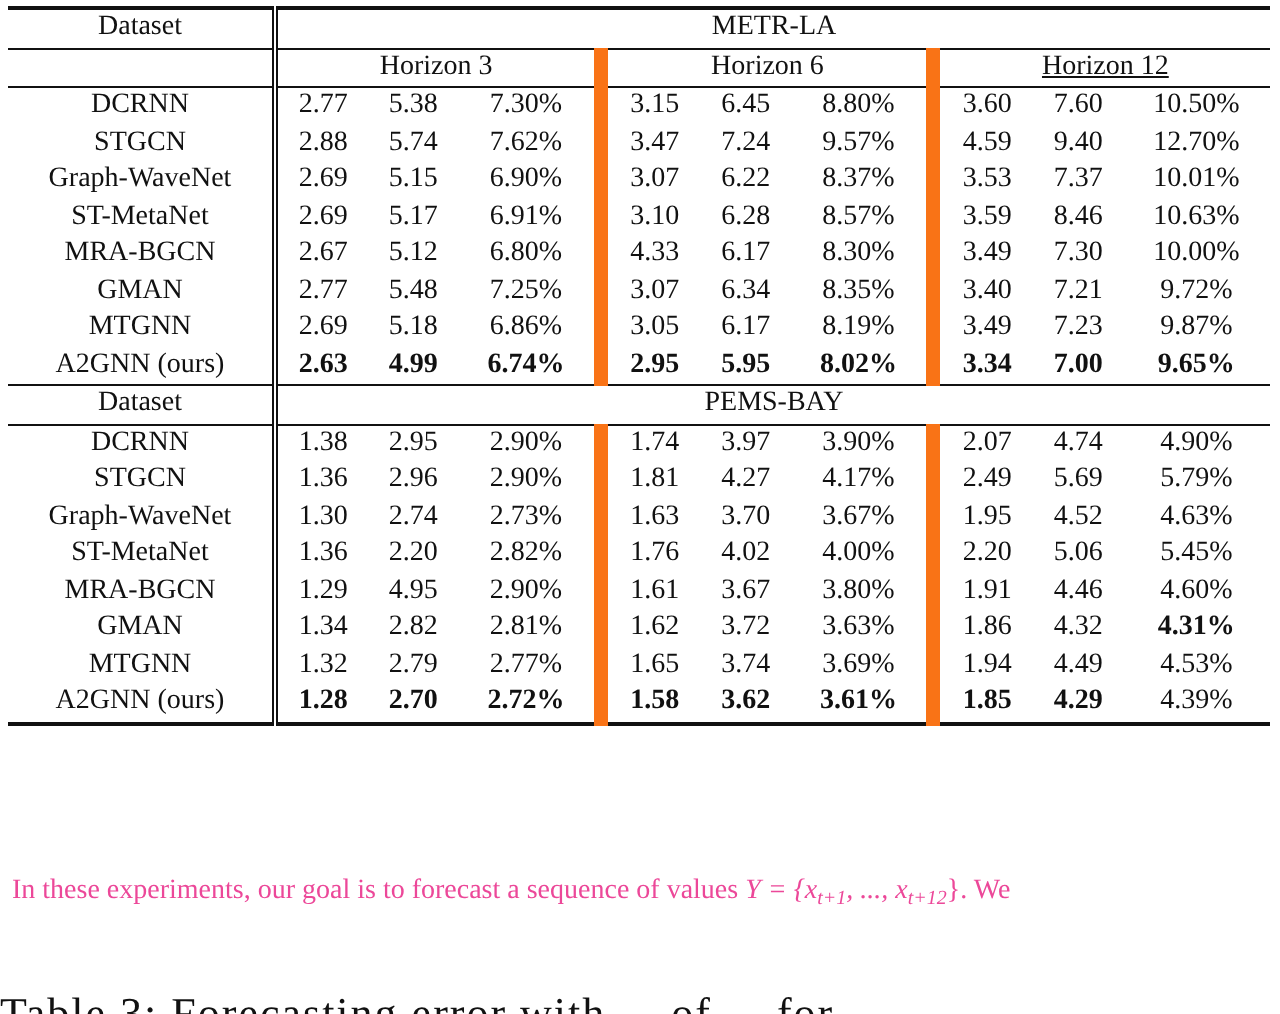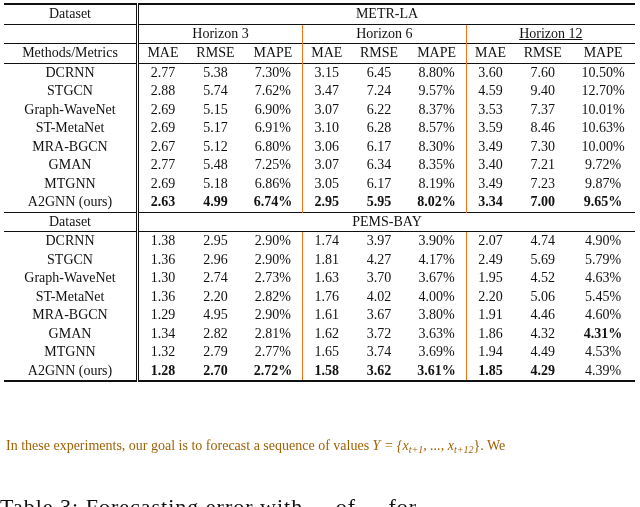--- a/index.html
+++ b/index.html
@@ -8,27 +8,27 @@
     font-family: "Liberation Serif", "DejaVu Serif", serif; color: #111;
   }
   table.results {
     position: absolute; left: 4px; top: 3px; width: 631px;
     border-collapse: collapse; font-size: 14px; line-height: 18.5px;
   }
   table.results td { padding: 0 2px; text-align: center; white-space: nowrap; }
   .top-rule td { border-top: 2px solid #111; }
   .hline td { border-top: 1px solid #111; }
   .vsep { border-left: 3px double #111; }
-  .vsep1 { border-left: 1px solid #f97316; }
+  .vsep1 { border-left: 7px solid #f97316; }
   .method { text-align: center; width: 128px; }
   .bold { font-weight: bold; }
   .bottom-rule td { border-bottom: 2px solid #111; }
   .caption {
     position: absolute; left: 6px; top: 437px; width: 628px;
-    font-size: 14px; line-height: 17px; color: #a16207;
+    font-size: 14px; line-height: 17px; color: #ec4899;
   }
   .caption i { font-style: italic; }
   .sub { font-size: 10px; vertical-align: -3px; font-style: italic; }
   .next-heading {
     position: absolute; left: 0; top: 494px; font-size: 22px; letter-spacing: 1px;
     color: #111; white-space: nowrap;
   }
 </style>
 </head>
 <body>
@@ -37,32 +37,20 @@
   <tbody id="tbody">
       <tr class="top-rule">
         <td class="method">Dataset</td>
         <td class="vsep" colspan="9">METR-LA</td>
       </tr>
       <tr>
         <td class="method" style="border-top: 1px solid rgb(17, 17, 17);"></td>
         <td class="vsep" colspan="3" style="border-top: 1px solid rgb(17, 17, 17); margin-top: 13px;">Horizon 3</td>
         <td class="vsep1" colspan="3" style="border-top: 1px solid rgb(17, 17, 17);">Horizon 6</td>
         <td class="vsep1" colspan="3" style="border-top: 1px solid rgb(17, 17, 17); text-decoration: underline;">Horizon 12</td>
-      </tr>
-      <tr class="hline">
-        <td class="method">Methods/Metrics</td>
-        <td class="vsep">MAE</td>
-        <td>RMSE</td>
-        <td>MAPE</td>
-        <td class="vsep1">MAE</td>
-        <td>RMSE</td>
-        <td>MAPE</td>
-        <td class="vsep1">MAE</td>
-        <td>RMSE</td>
-        <td>MAPE</td>
       </tr>
       <tr class="hline">
         <td class="method">DCRNN</td>
         <td class="vsep">2.77</td>
         <td>5.38</td>
         <td>7.30%</td>
         <td class="vsep1">3.15</td>
         <td>6.45</td>
         <td>8.80%</td>
         <td class="vsep1">3.60</td>
@@ -103,21 +91,21 @@
         <td>8.57%</td>
         <td class="vsep1">3.59</td>
         <td>8.46</td>
         <td>10.63%</td>
       </tr>
       <tr>
         <td class="method">MRA-BGCN</td>
         <td class="vsep">2.67</td>
         <td>5.12</td>
         <td>6.80%</td>
-        <td class="vsep1">3.06</td>
+        <td class="vsep1">4.33</td>
         <td>6.17</td>
         <td>8.30%</td>
         <td class="vsep1">3.49</td>
         <td>7.30</td>
         <td>10.00%</td>
       </tr>
       <tr>
         <td class="method">GMAN</td>
         <td class="vsep">2.77</td>
         <td>5.48</td>

